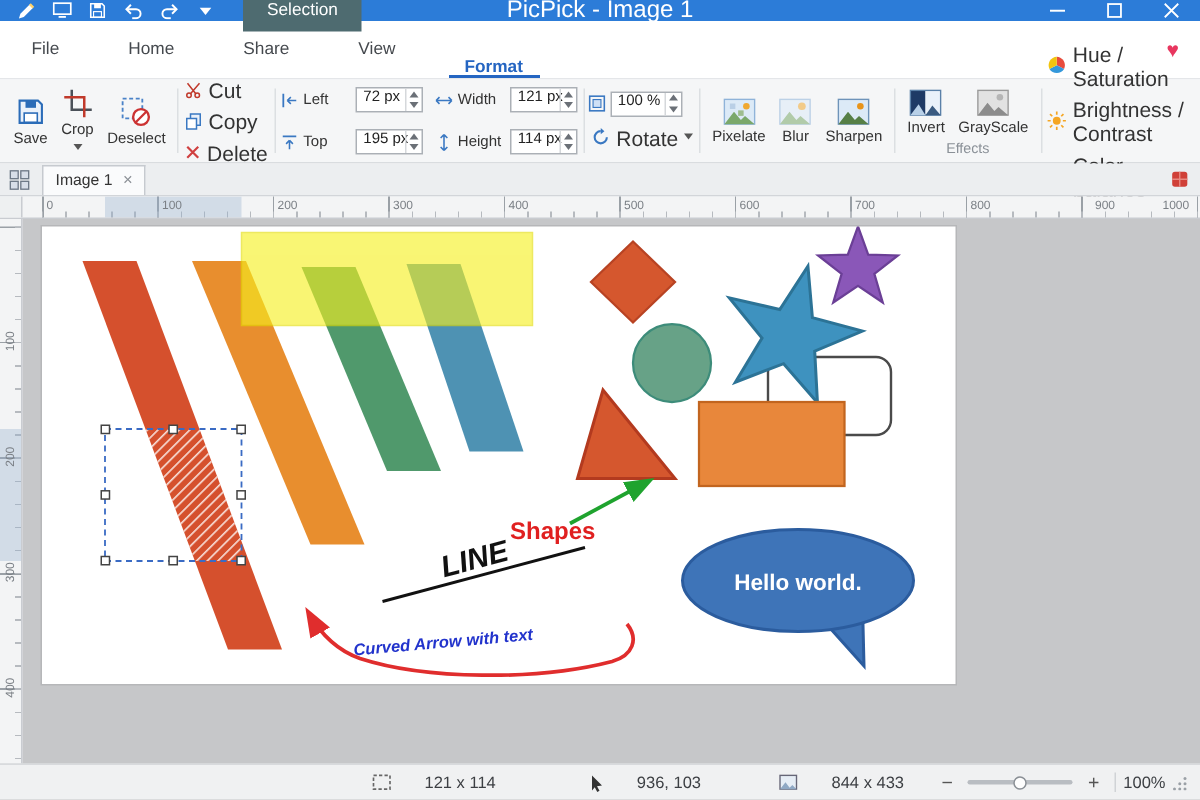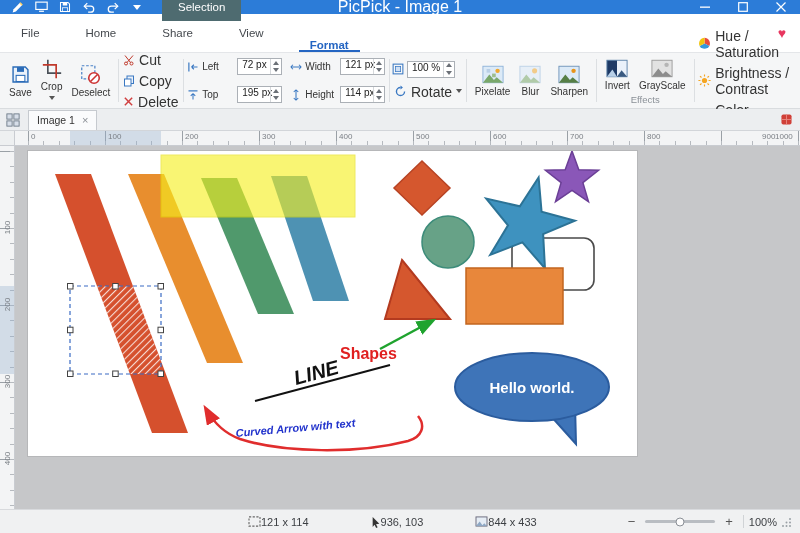--- a/index.html
+++ b/index.html
@@ -71,21 +71,21 @@
     background-position:100% 5px,100% 5px;
     background-repeat:no-repeat; }
   .vruler span { position:absolute; left:-3px; width:20px; text-align:center; transform:rotate(-90deg); }
   .hl-v { position:absolute; top:140px; height:88px; left:0; right:0; background:rgba(150,175,205,.35); }
   .canvasarea { flex:1; position:relative; }
   .whiteimg { position:absolute; left:13px; top:5px; width:609px; height:305px; background:#fff; box-shadow:0 0 0 1px rgba(0,0,0,.08); }
   .canvas-svg text { font-family:"Liberation Sans", sans-serif; }
 
   
   .statusbar { height:24px; background:#F0F1F2; border-top:1px solid #D8DADD; display:flex; align-items:center; font-size:11px; color:#3c3f43; flex:0 0 auto; }
-  .sb-group { display:flex; align-items:center; gap:0; }
+  .sb-group { display:flex; align-items:center; gap:22px; }
   .sb-sep { width:1px; height:13px; background:#d0d3d6; }
   .zoom-track { width:70px; height:3px; background:#b9bdc2; border-radius:2px; position:relative; }
   .zoom-thumb { position:absolute; left:50%; top:50%; transform:translate(-50%,-50%); width:9px; height:9px; border-radius:50%; background:#fdfdfd; border:1px solid #8a8f95; }
   .zoom-btn { padding:0 5px; color:#555; font-size:13px; }
 </style>
 </head>
 <body>
 
 <div class="window">
 
@@ -478,21 +478,21 @@
       <div class="hl-h"></div>
       <span style="left:16px">0</span>
       <span style="left:93px">100</span>
       <span style="left:170px">200</span>
       <span style="left:247px">300</span>
       <span style="left:324px">400</span>
       <span style="left:401px">500</span>
       <span style="left:478px">600</span>
       <span style="left:555px">700</span>
       <span style="left:632px">800</span>
-      <span style="left:747px">900</span>
+      <span style="left:715px">900</span>
       <span style="left:760px">1000</span>
     </div>
   </div>
 
   <div class="workspace">
     <div class="vruler">
       <div class="hl-v"></div>
       <span style="top:77px">100</span>
       <span style="top:154px">200</span>
       <span style="top:231px">300</span>

